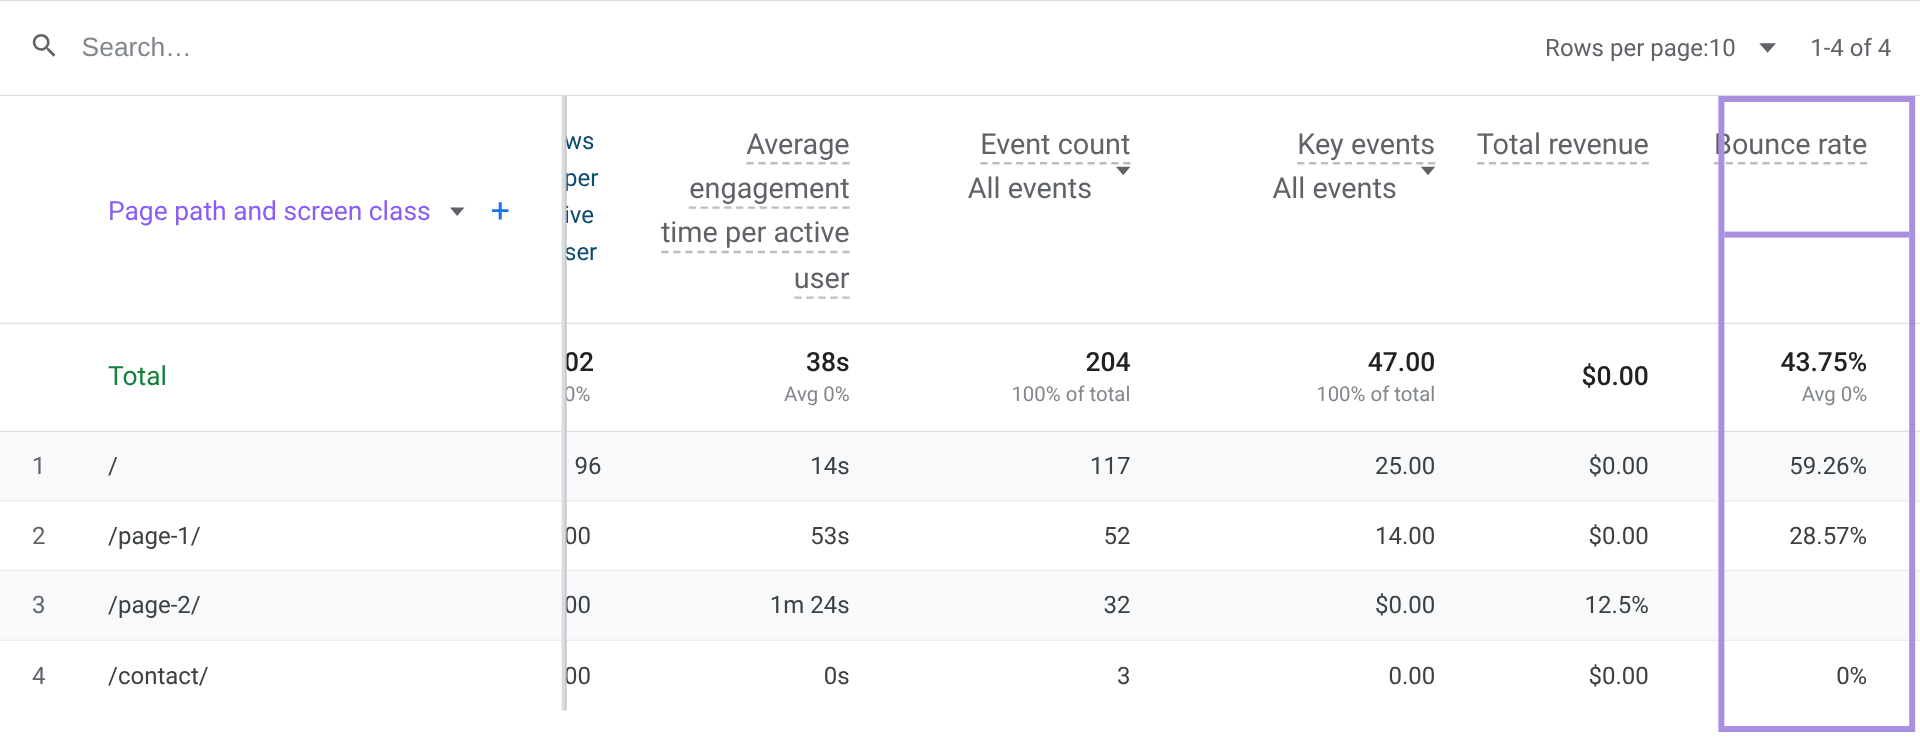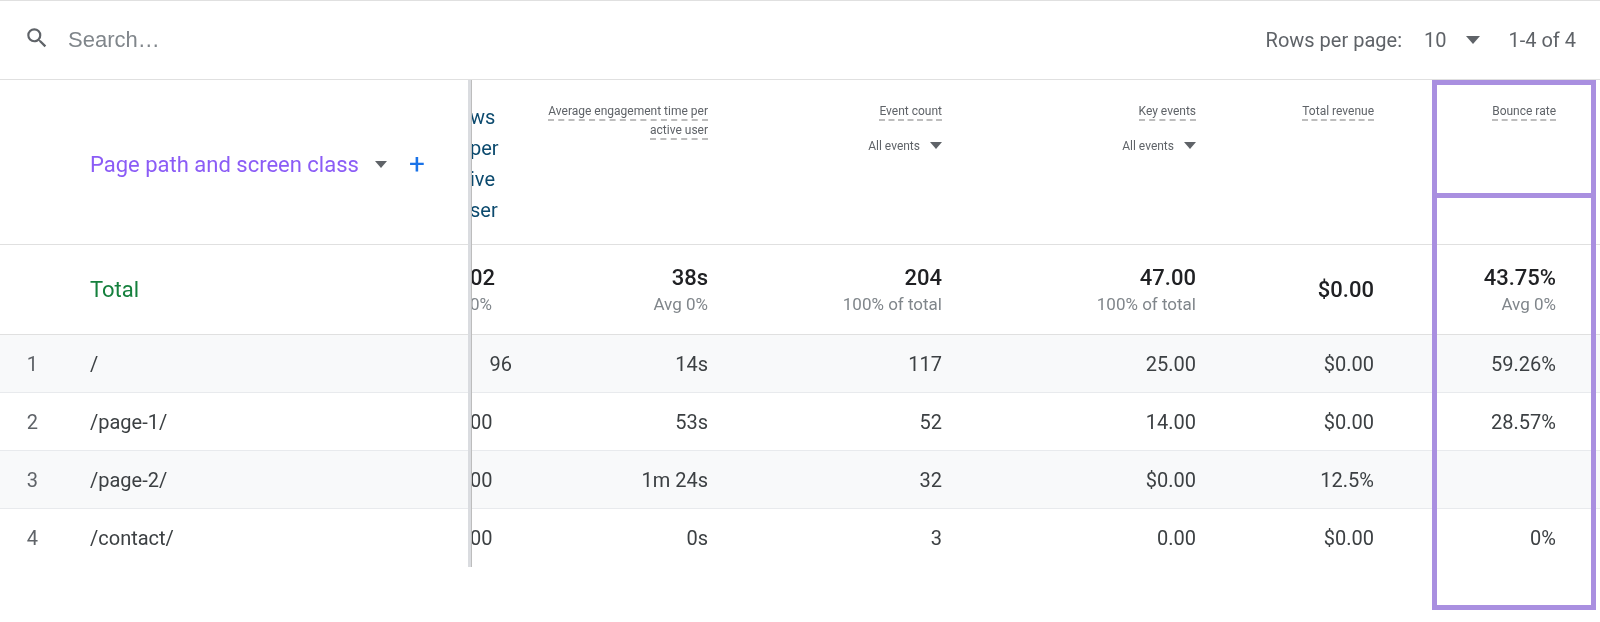--- a/index.html
+++ b/index.html
@@ -5,21 +5,21 @@
   * { box-sizing: border-box; }
   html, body { margin:0; padding:0; font-family: Roboto, "Helvetica Neue", Arial, sans-serif; color:#3c4043; background:#fff; }
   .wrap { width:1600px; height:622px; position:relative; }
 
   .topbar { height:80px; border-top:1px solid #e0e0e0; border-bottom:1px solid #e0e0e0; display:flex; align-items:center; padding:0 24px; }
   .search-area { display:flex; align-items:center; flex:1; gap:16px; }
   .search-icon svg { width:26px; height:26px; fill:#5f6368; }
   .search-input { border:none; outline:none; font-size:22px; color:#5f6368; background:transparent; width:400px; }
   .search-input::placeholder { color:#80868b; }
   .pager { display:flex; align-items:center; gap:28px; font-size:20px; color:#5f6368; }
-  .rows-per { display:flex; align-items:center; gap:22px; }
+  .rows-per { display:flex; align-items:center; }
   .rows-select { display:flex; align-items:center; gap:20px; cursor:pointer; }
   .caret-down { width:0; height:0; border-left:7px solid transparent; border-right:7px solid transparent; border-top:8px solid #5f6368; }
 
   .table { position:relative; width:100%; }
   .vline { position:absolute; left:468px; top:0; bottom:0; width:4px; background:#dadce0; border-right:1px solid #bdbdbd; z-index:3; }
 
   .row { display:grid; grid-template-columns: 60px 408px 56px 196px 234px 254px 178px 182px; border-bottom:1px solid #e8eaed; }
   .header-row { border-bottom:1px solid #e0e0e0; min-height:160px; padding-top:18px; padding-bottom:14px; align-items:flex-start; }
   .total-row { min-height:90px; align-items:center; border-bottom:1px solid #e0e0e0; }
   .data-row { min-height:58px; align-items:center; }
@@ -28,23 +28,23 @@
   .cell { padding:4px 12px 4px 0; }
   .num { text-align:right; font-size:20px; color:#3c4043; }
   .idx { text-align:right; font-size:20px; color:#5f6368; padding-right:22px; }
   .path { font-size:20px; color:#3c4043; padding-left:30px; }
 
   .dim-header { display:flex; align-items:center; gap:16px; padding-left:30px; height:100%; }
   .dim-label { font-size:22px; color:#8b5cf6; }
   .small-caret { width:0; height:0; border-left:6px solid transparent; border-right:6px solid transparent; border-top:7px solid #5f6368; }
   .plus-btn { color:#1a73e8; font-size:28px; font-weight:400; line-height:1; cursor:pointer; padding:0 6px; }
 
-  .metric-head { text-align:right; font-size:12px; color:#5f6368; line-height:1.55; }
+  .metric-head { text-align:right; font-size:24px; color:#5f6368; line-height:1.55; }
   .metric-name { border-bottom:2px dashed #bdbdbd; padding-bottom:1px; cursor:help; display:inline; }
-  .metric-dd { display:inline-flex; align-items:center; gap:10px; margin-top:16px; cursor:pointer; }
+  .metric-dd { display:inline-flex; align-items:flex-start; gap:20px; margin-top:0; cursor:pointer; }
   .trunc-head { text-align:left; font-size:20px; color:#0c4a6e; line-height:1.55; overflow:hidden; padding-left:2px; }
 
   .tot-main { font-size:22px; font-weight:500; color:#202124; }
   .tot-sub { font-size:17px; color:#80868b; margin-top:4px; }
   .tot-block { text-align:right; }
   .tot-trunc { text-align:left; padding-left:2px; }
   .tot-label { font-size:22px; color:#15803d; padding-left:30px; }
 
   .highlight-box {
     position:absolute;
@@ -153,21 +153,21 @@
       </div>
       <div class="cell tot-block">
         <div class="tot-main">43.75%</div>
         <div class="tot-sub">Avg 0%</div>
       </div>
     </div>
 
     <div class="row data-row">
       <div class="cell idx">1</div>
       <div class="cell path">/</div>
-      <div class="cell num" style="text-align:right;padding-left:0">96</div>
+      <div class="cell num" style="text-align:center;padding-left:0">96</div>
       <div class="cell num">14s</div>
       <div class="cell num">117</div>
       <div class="cell num">25.00</div>
       <div class="cell num">$0.00</div>
       <div class="cell num">59.26%</div>
     </div>
 
     <div class="row data-row">
       <div class="cell idx">2</div>
       <div class="cell path">/page-1/</div>

